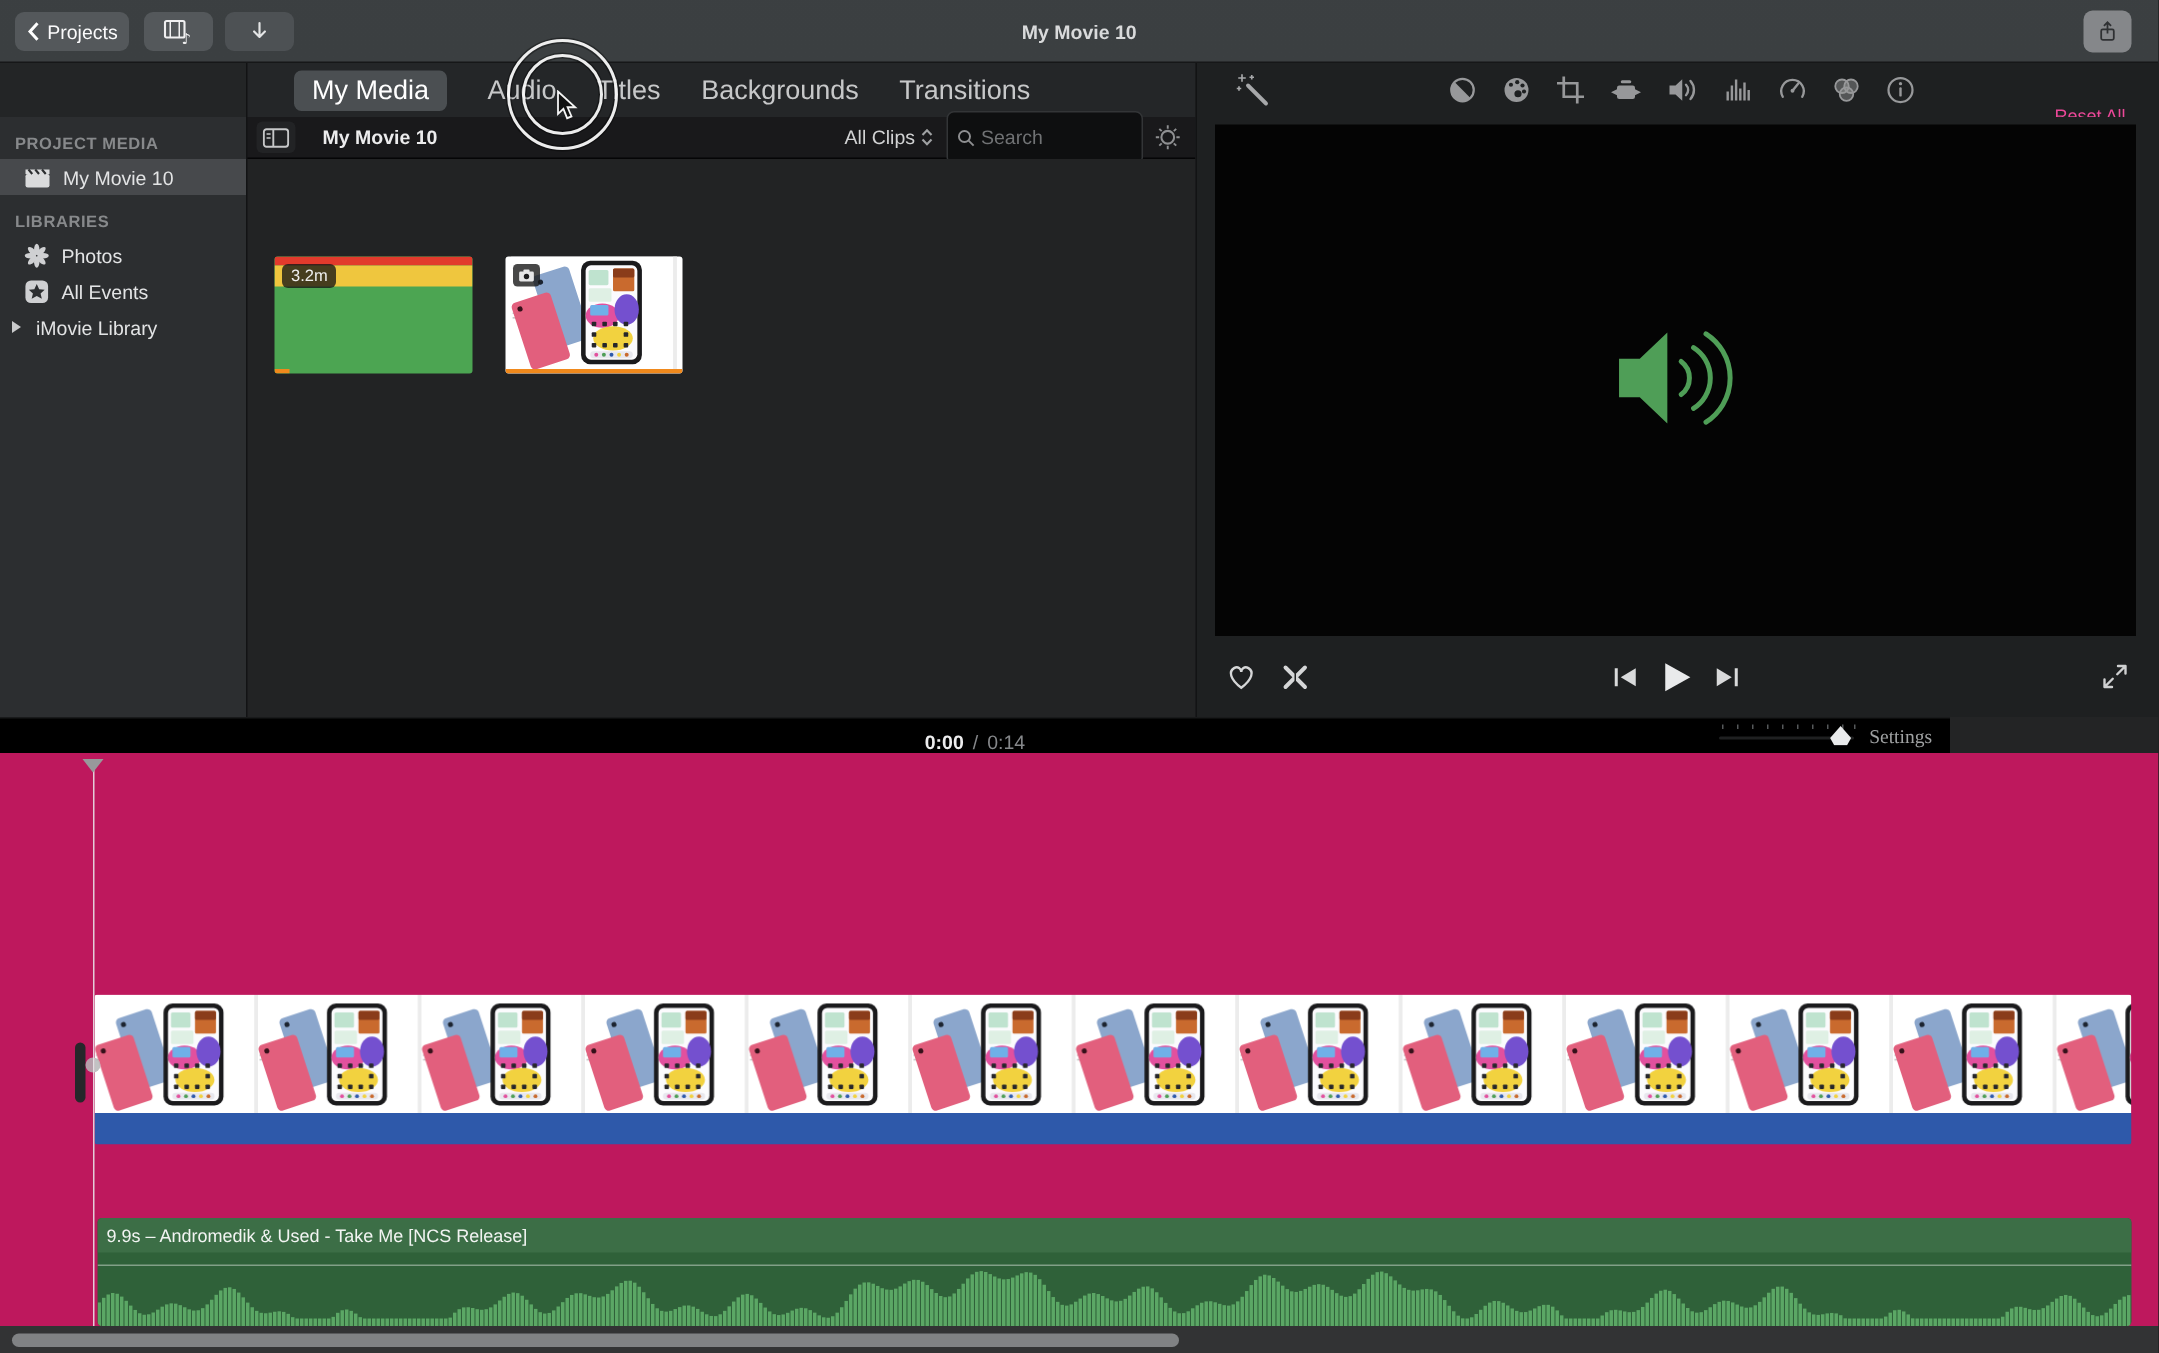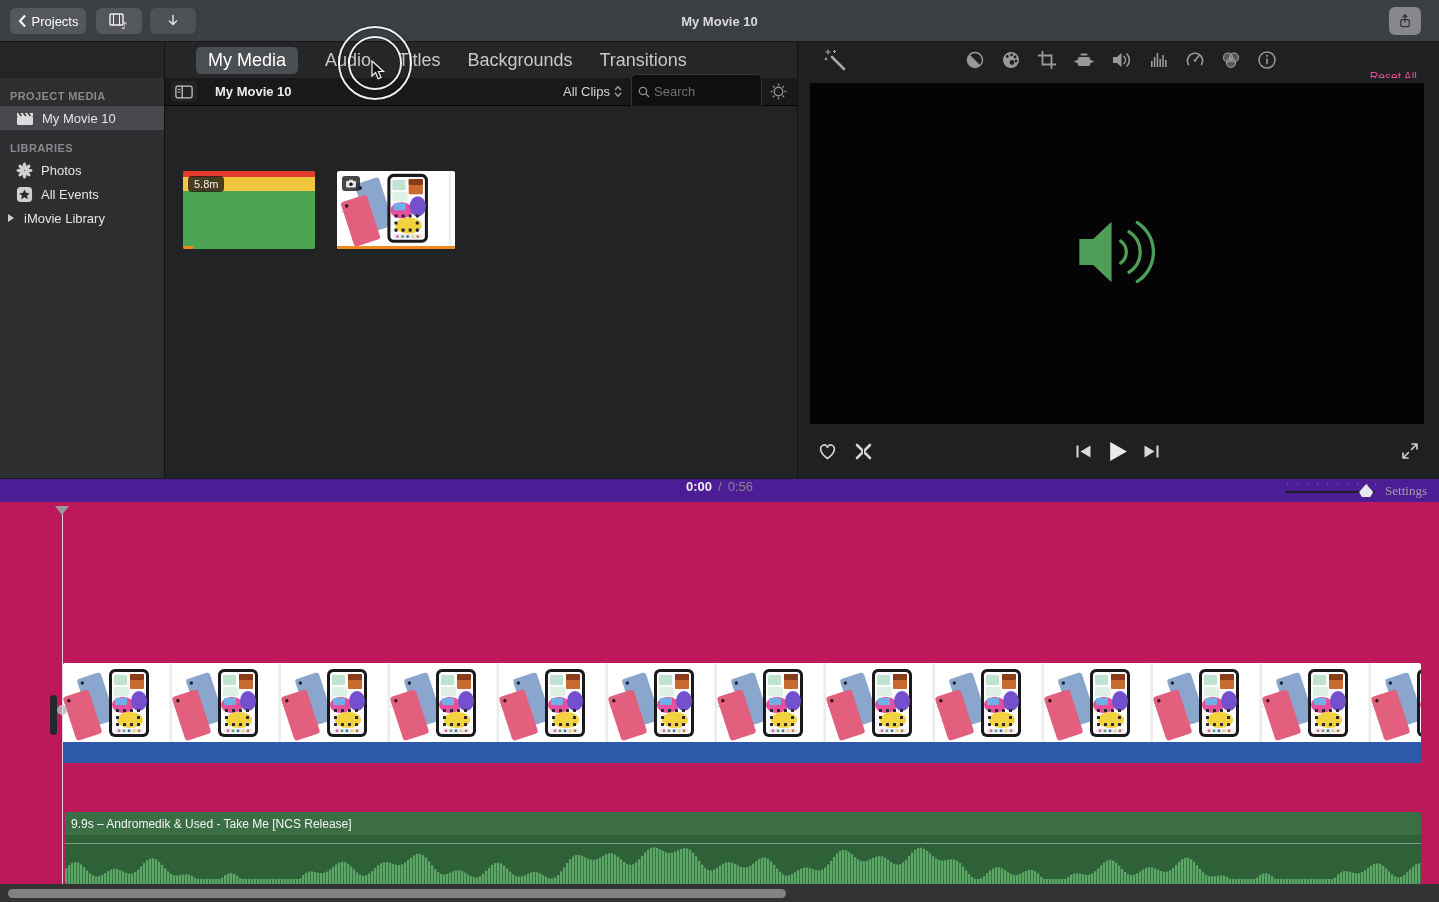--- a/index.html
+++ b/index.html
@@ -55,21 +55,21 @@
   
   .inspector{left:797px;top:0;width:642px;height:36px;background:#1e2021;display:flex;align-items:center;}
   .insp-icons{position:absolute;left:168px;top:0;height:36px;display:flex;align-items:center;gap:16px;}
   .reset-all{position:absolute;right:22px;top:0;height:36px;display:flex;align-items:center;font-size:12px;color:#ec4899;margin-top:17px;}
   .viewer-wrap{left:797px;top:36px;width:642px;height:400px;background:#1e2021;}
   .video{position:absolute;left:13px;top:5px;width:614px;height:341px;background:#040404;}
   .spk{position:absolute;left:262px;top:123px;}
   .vctl{position:absolute;top:360px;height:26px;display:flex;align-items:center;}
 
   
-  .timebar{left:0;top:478px;width:1439px;height:24px;background:#4c1d95;border-top:1px solid #191a1b;display:flex;align-items:flex-start;justify-content:center;font-size:13px;}
+  .timebar{left:0;top:478px;width:1300px;height:24px;background:#000000;border-top:1px solid #191a1b;display:flex;align-items:flex-end;justify-content:center;font-size:13px;}
   .timebar .cur{color:#ededee;font-weight:bold;}
   .timebar .sep,.timebar .dur{color:#85878a;margin-left:6px;}
   .zoom-ctl{position:absolute;right:12px;top:0;height:24px;display:flex;align-items:center;}
   .ticks{position:relative;width:92px;height:24px;margin-right:8px;}
   .ticks i{position:absolute;top:4px;width:1px;height:3px;background:#55585a;}
   .ticks .track{position:absolute;left:0;top:12px;width:90px;height:2px;background:#1f2021;border-radius:1px;}
   .ticks .thumb{position:absolute;left:74px;top:5px;width:14px;height:13px;background:#e9eaeb;clip-path:polygon(50% 0,100% 62%,80% 100%,20% 100%,0 62%);}
   .settings-lbl{font-size:13px;color:#9fa1a2;margin-right:0;font-family:Liberation Serif, serif;}
 
   
@@ -269,21 +269,21 @@
               <line x1="11.8" y1="4.2" x2="13.3" y2="2.7"></line>
           </g>
         </svg>
       </div>
     </div>
 
     <div class="abs media-area">
       <div class="clip-audio">
         <div class="band-red"></div>
         <div class="band-yellow"></div>
-        <div class="dur-badge">5.8m</div>
+        <div class="dur-badge">3.2m</div>
         <div class="orange-dash"></div>
       </div>
       <div class="clip-image">
         <svg width="118" height="78" viewBox="0 2 109 74" preserveAspectRatio="xMidYMid slice">
             <use href="#ipadScene"></use>
           </svg>
         <div class="cam-badge">
           <svg width="12" height="9" viewBox="0 0 14 11">
             <rect x="1" y="2.5" width="12" height="8" rx="1.2" fill="#e6e6e7"></rect>
             <rect x="4.5" y="0.8" width="5" height="2.5" rx="0.8" fill="#e6e6e7"></rect>
@@ -406,21 +406,21 @@
       </div>
     </div>
 
     <div class="v-div" style="left:164px;"></div>
     <div class="v-div" style="left:797px;"></div>
   </div>
 
   <div class="abs timebar">
     <span class="cur">0:00</span>
     <span class="sep">/</span>
-    <span class="dur">0:56</span>
+    <span class="dur">0:14</span>
     <div class="zoom-ctl">
       <div class="ticks">
         <i style="left:2px"></i>
           <i style="left:12px"></i>
           <i style="left:22px"></i>
           <i style="left:32px"></i>
           <i style="left:42px"></i>
           <i style="left:52px"></i>
           <i style="left:62px"></i>
           <i style="left:72px"></i>

